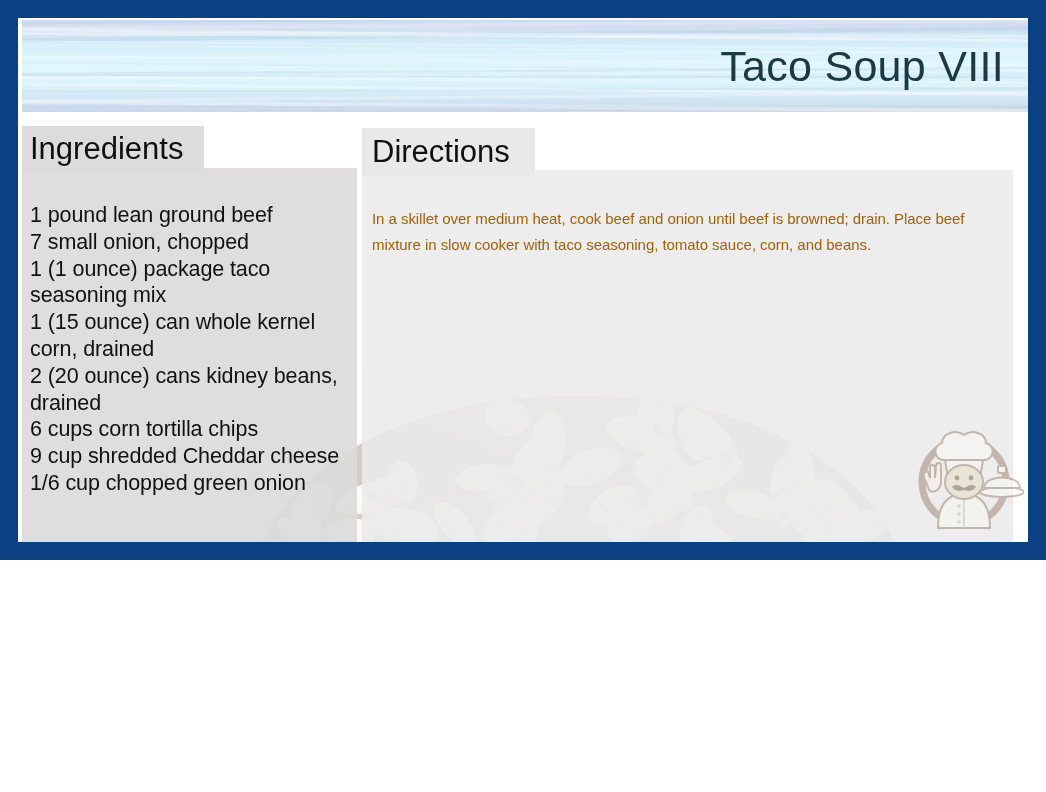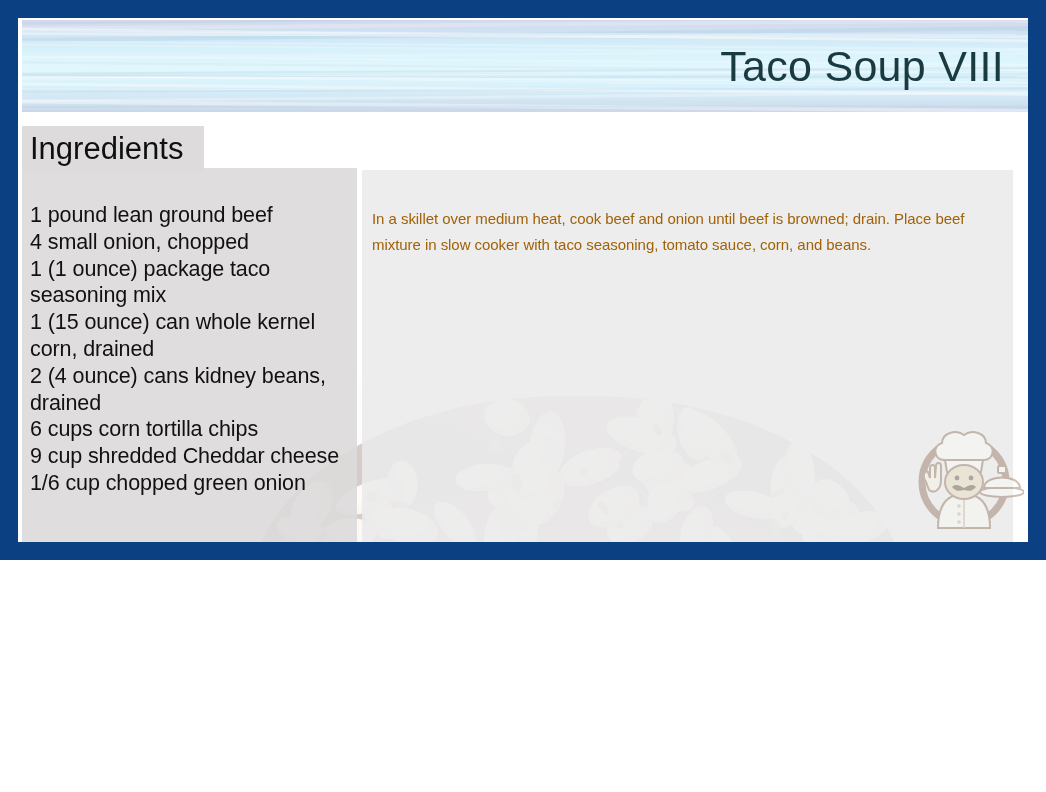--- a/index.html
+++ b/index.html
@@ -413,30 +413,33 @@
       </div>
     <div id="banner-title">Taco Soup VIII</div>
   </div>
 
   <div id="ingredients-tab" class="tab">
     <span class="tab-label">Ingredients</span>
   </div>
   <div id="ingredients-panel">
     <div id="ingredients-list">
         <div class="ingredient-line">1 pound lean ground beef</div>
-        <div class="ingredient-line">4 small onion, chopped</div>
+        <div class="ingredient-line">7 small onion, chopped</div>
         <div class="ingredient-line">1 (1 ounce) package taco seasoning mix</div>
         <div class="ingredient-line">1 (15 ounce) can whole kernel corn, drained</div>
-        <div class="ingredient-line">2 (4 ounce) cans kidney beans, drained</div>
+        <div class="ingredient-line">2 (20 ounce) cans kidney beans, drained</div>
         <div class="ingredient-line">6 cups corn tortilla chips</div>
         <div class="ingredient-line">9 cup shredded Cheddar cheese</div>
         <div class="ingredient-line">1/6 cup chopped green onion</div>
       </div>
   </div>
 
+  <div id="directions-tab" class="tab">
+    <span class="tab-label">Directions</span>
+  </div>
   <div id="directions-panel">
     <div id="directions-body">
         <p class="direction-para">In a skillet over medium heat, cook beef and onion until beef is browned; drain. Place beef mixture in slow cooker with taco seasoning, tomato sauce, corn, and beans.</p>
       </div>
   </div>
 
   <svg id="chef-logo" viewBox="0 0 120 118">
     <g fill="none" stroke="#8a6a52" stroke-width="2.4">
       <circle cx="60" cy="66" r="42" fill="none" stroke="#8a6a52" stroke-width="7"></circle>
     </g>

